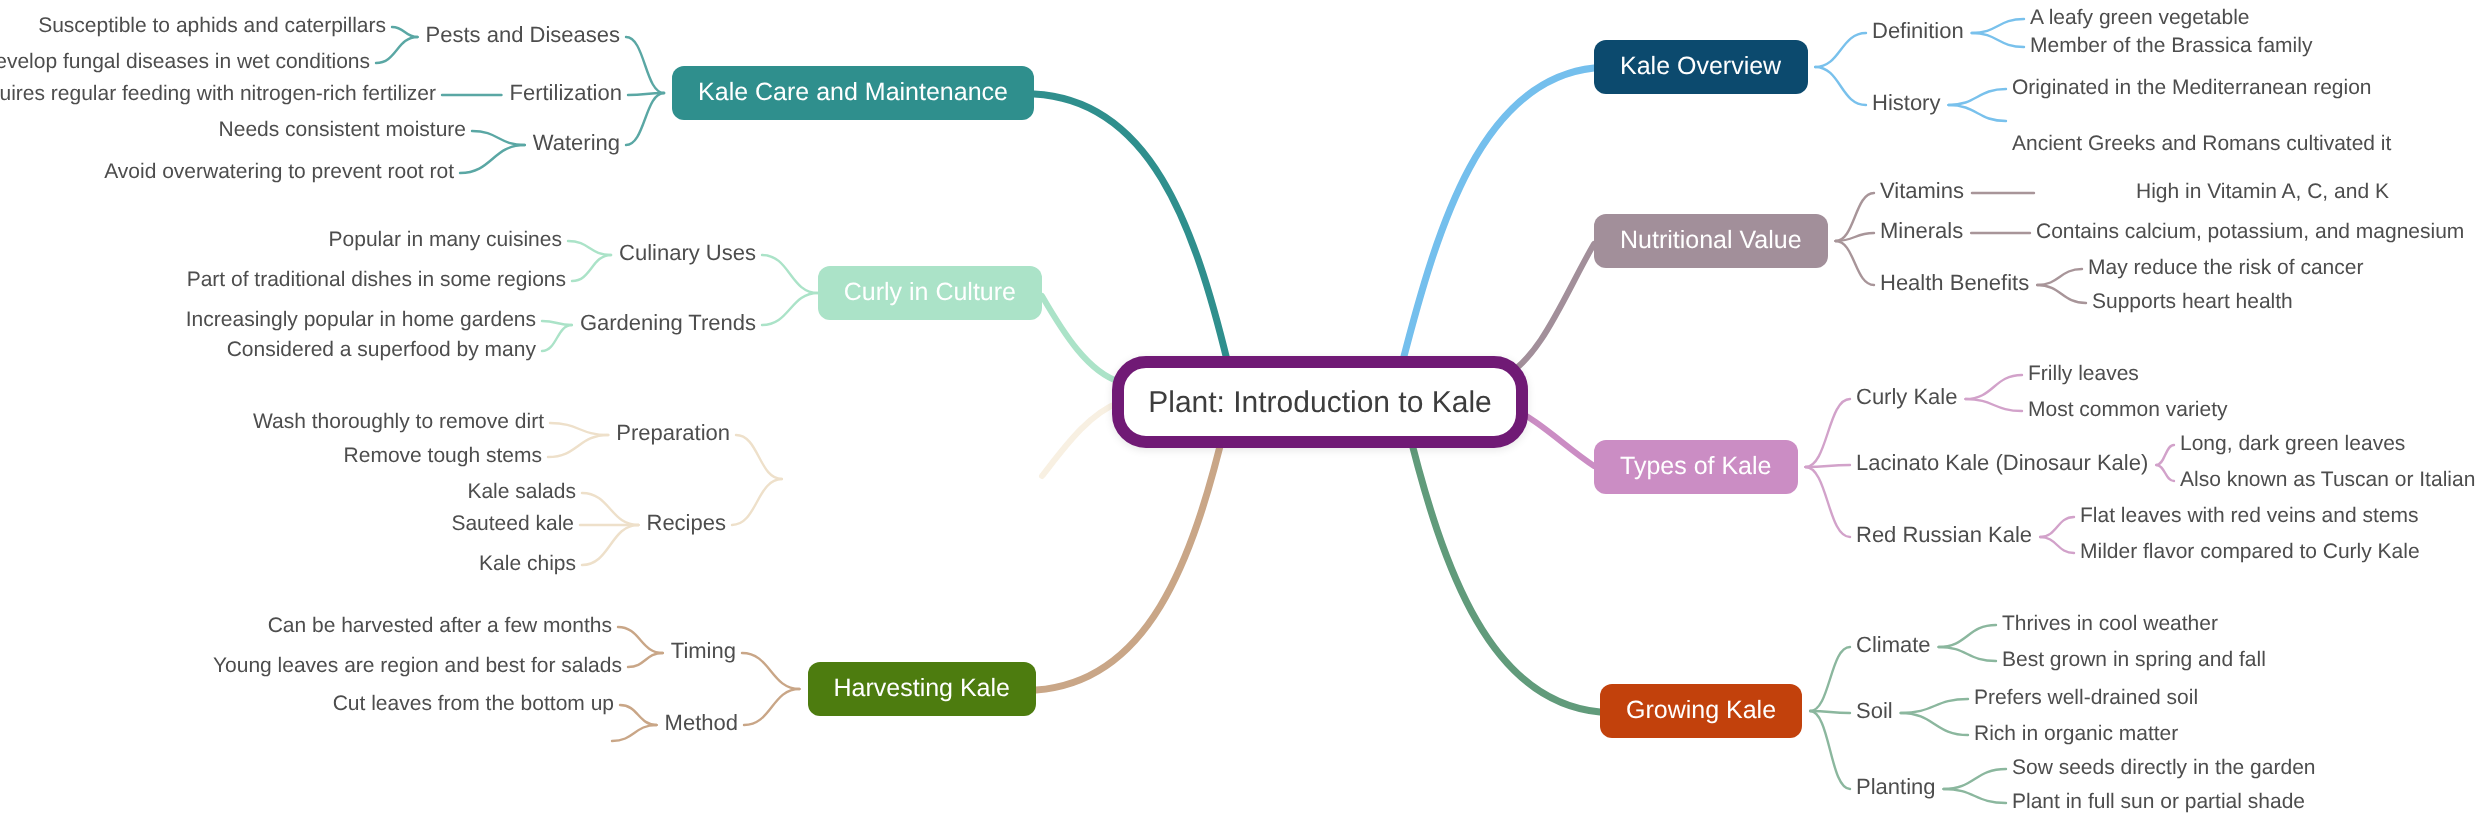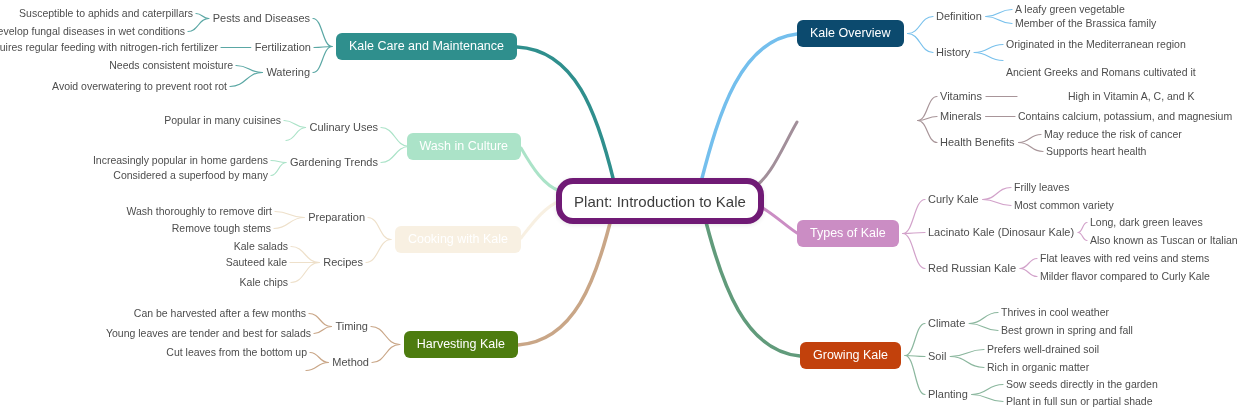--- a/index.html
+++ b/index.html
@@ -106,51 +106,52 @@
   <div class="box" id="b-care" style="right: 723px; top: 33px; background: rgb(47, 143, 141);">Kale Care and Maintenance</div>
   <div class="topic" id="t-care-pests" style="right:930px;top:12px;">Pests and Diseases</div>
   <div class="leaf" style="right:1047px;top:7px;">Susceptible to aphids and caterpillars</div>
   <div class="leaf" style="right:1055px;top:25px;">May develop fungal diseases in wet conditions</div>
   <div class="topic" id="t-care-fert" style="right:929px;top:41px;">Fertilization</div>
   <div class="leaf" style="right:1022px;top:41px;">Requires regular feeding with nitrogen-rich fertilizer</div>
   <div class="topic" id="t-care-water" style="right:930px;top:66px;">Watering</div>
   <div class="leaf" style="right:1007px;top:59px;">Needs consistent moisture</div>
   <div class="leaf" style="right:1013px;top:80px;">Avoid overwatering to prevent root rot</div>
 
-  <div class="box" id="b-culture" style="right: 719px; top: 133px; background: rgb(171, 227, 200);">Wash in Culture</div>
+  <div class="box" id="b-culture" style="right: 719px; top: 133px; background: rgb(171, 227, 200);">Curly in Culture</div>
   <div class="topic" id="t-culture-culinary" style="right:862px;top:121px;">Culinary Uses</div>
   <div class="leaf" style="right:959px;top:114px;">Popular in many cuisines</div>
+  <div class="leaf" style="right:957px;top:134px;">Part of traditional dishes in some regions</div>
   <div class="topic" id="t-culture-garden" style="right:862px;top:156px;">Gardening Trends</div>
   <div class="leaf" style="right:972px;top:154px;">Increasingly popular in home gardens</div>
   <div class="leaf" style="right:972px;top:169px;">Considered a superfood by many</div>
 
-  <div class="box" id="b-cooking" style="right: 719px; top: 226px; background: rgb(248, 240, 226);">Cooking with Kale</div>
   <div class="topic" id="t-cooking-prep" style="right:875px;top:211px;">Preparation</div>
   <div class="leaf" style="right:968px;top:205px;">Wash thoroughly to remove dirt</div>
   <div class="leaf" style="right:969px;top:222px;">Remove tough stems</div>
   <div class="topic" id="t-cooking-recipes" style="right:877px;top:256px;">Recipes</div>
   <div class="leaf" style="right:952px;top:240px;">Kale salads</div>
   <div class="leaf" style="right:953px;top:256px;">Sauteed kale</div>
   <div class="leaf" style="right:952px;top:276px;">Kale chips</div>
 
   <div class="box" id="b-harvest" style="right: 722px; top: 331px; background: #4d7c0f;">Harvesting Kale</div>
   <div class="topic" id="t-harvest-timing" style="right:872px;top:320px;">Timing</div>
   <div class="leaf" style="right:934px;top:307px;">Can be harvested after a few months</div>
-  <div class="leaf" style="right:929px;top:327px;">Young leaves are tender and best for salads</div>
+  <div class="leaf" style="right:929px;top:327px;">Young leaves are region and best for salads</div>
   <div class="topic" id="t-harvest-method" style="right:871px;top:356px;">Method</div>
   <div class="leaf" style="right:933px;top:346px;">Cut leaves from the bottom up</div>
 
   <div class="box" id="b-overview" style="left: 797px; top: 20px; background: #0c4a6e;">Kale Overview</div>
   <div class="topic" id="t-overview-def" style="left:936px;top:10px;">Definition</div>
   <div class="leaf" style="left:1015px;top:3px;">A leafy green vegetable</div>
   <div class="leaf" style="left:1015px;top:17px;">Member of the Brassica family</div>
   <div class="topic" id="t-overview-hist" style="left:936px;top:46px;">History</div>
   <div class="leaf" style="left:1006px;top:38px;">Originated in the Mediterranean region</div>
   <div class="leaf" style="left:1006px;top:54px;margin-top:12px;">Ancient Greeks and Romans cultivated it</div>
 
+  <div class="box" id="b-nutrition" style="left: 797px; top: 107px; background: rgb(162, 143, 154);">Nutritional Value</div>
   <div class="topic" id="t-nutrition-vit" style="left:940px;top:90px;">Vitamins</div>
   <div class="leaf" style="left:1020px;top:90px;padding-left:48px;">High in Vitamin A, C, and K</div>
   <div class="topic" id="t-nutrition-min" style="left:940px;top:110px;">Minerals</div>
   <div class="leaf" style="left:1018px;top:110px;">Contains calcium, potassium, and magnesium</div>
   <div class="topic" id="t-nutrition-health" style="left:940px;top:136px;">Health Benefits</div>
   <div class="leaf" style="left:1044px;top:128px;text-align:center;">May reduce the risk of cancer</div>
   <div class="leaf" style="left:1046px;top:145px;">Supports heart health</div>
 
   <div class="box" id="b-types" style="left: 797px; top: 220px; background: rgb(203, 141, 196);">Types of Kale</div>
   <div class="topic" id="t-types-curly" style="left:928px;top:193px;">Curly Kale</div>

